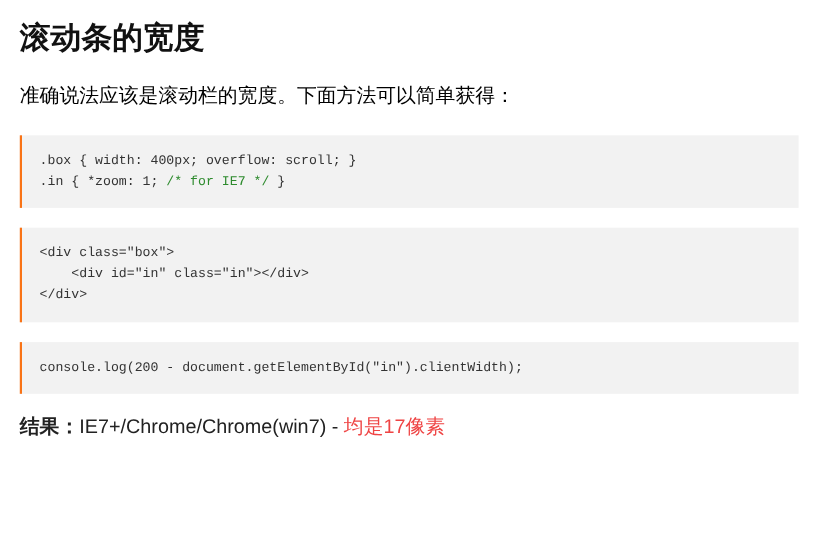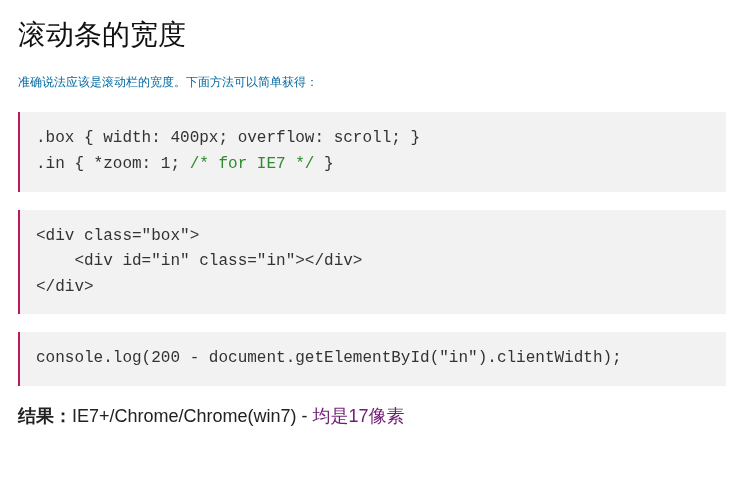--- a/index.html
+++ b/index.html
@@ -6,50 +6,50 @@
   body {
     margin: 0;
     padding: 16px 18px;
     font-family: -apple-system, "PingFang SC", "Microsoft YaHei", "Helvetica Neue", Arial, sans-serif;
     color: #222;
     background: #fff;
     width: 744px;
   }
   h2.title {
     font-size: 28px;
-    font-weight: 400;
+    font-weight: 700;
     margin: 0 0 18px 0;
     color: #111;
   }
   p.intro {
-    font-size: 12px;
+    font-size: 18px;
     line-height: 1.7;
     margin: 0 0 20px 0;
-    color: #0369a1;
+    color: #000000;
   }
   pre.codeblock {
     background: #f2f2f2;
-    border-left: 2px solid #be185d;
+    border-left: 2px solid #f97316;
     margin: 0 0 18px 0;
     padding: 14px 16px;
     font-family: Consolas, "Courier New", monospace;
-    font-size: 16px;
+    font-size: 12px;
     line-height: 1.6;
     color: #333;
     white-space: pre;
     overflow-x: auto;
   }
   .comment { color: #2e8b2e; }
   p.result {
     font-size: 18px;
     margin: 6px 0 0 0;
     color: #222;
   }
   .result-label { font-weight: 700; text-align: center; }
-  .result-highlight { color: #701a75; }
+  .result-highlight { color: #ef4444; }
 </style>
 </head>
 <body>
 
 <h2 class="title">滚动条的宽度</h2>
 
 <p class="intro">准确说法应该是滚动栏的宽度。下面方法可以简单获得：</p>
 
 <pre class="codeblock"><span>.box { width: 400px; overflow: scroll; }</span>
 <span>.in { *zoom: 1; </span><span class="comment">/* for IE7 */</span><span> }</span></pre>

